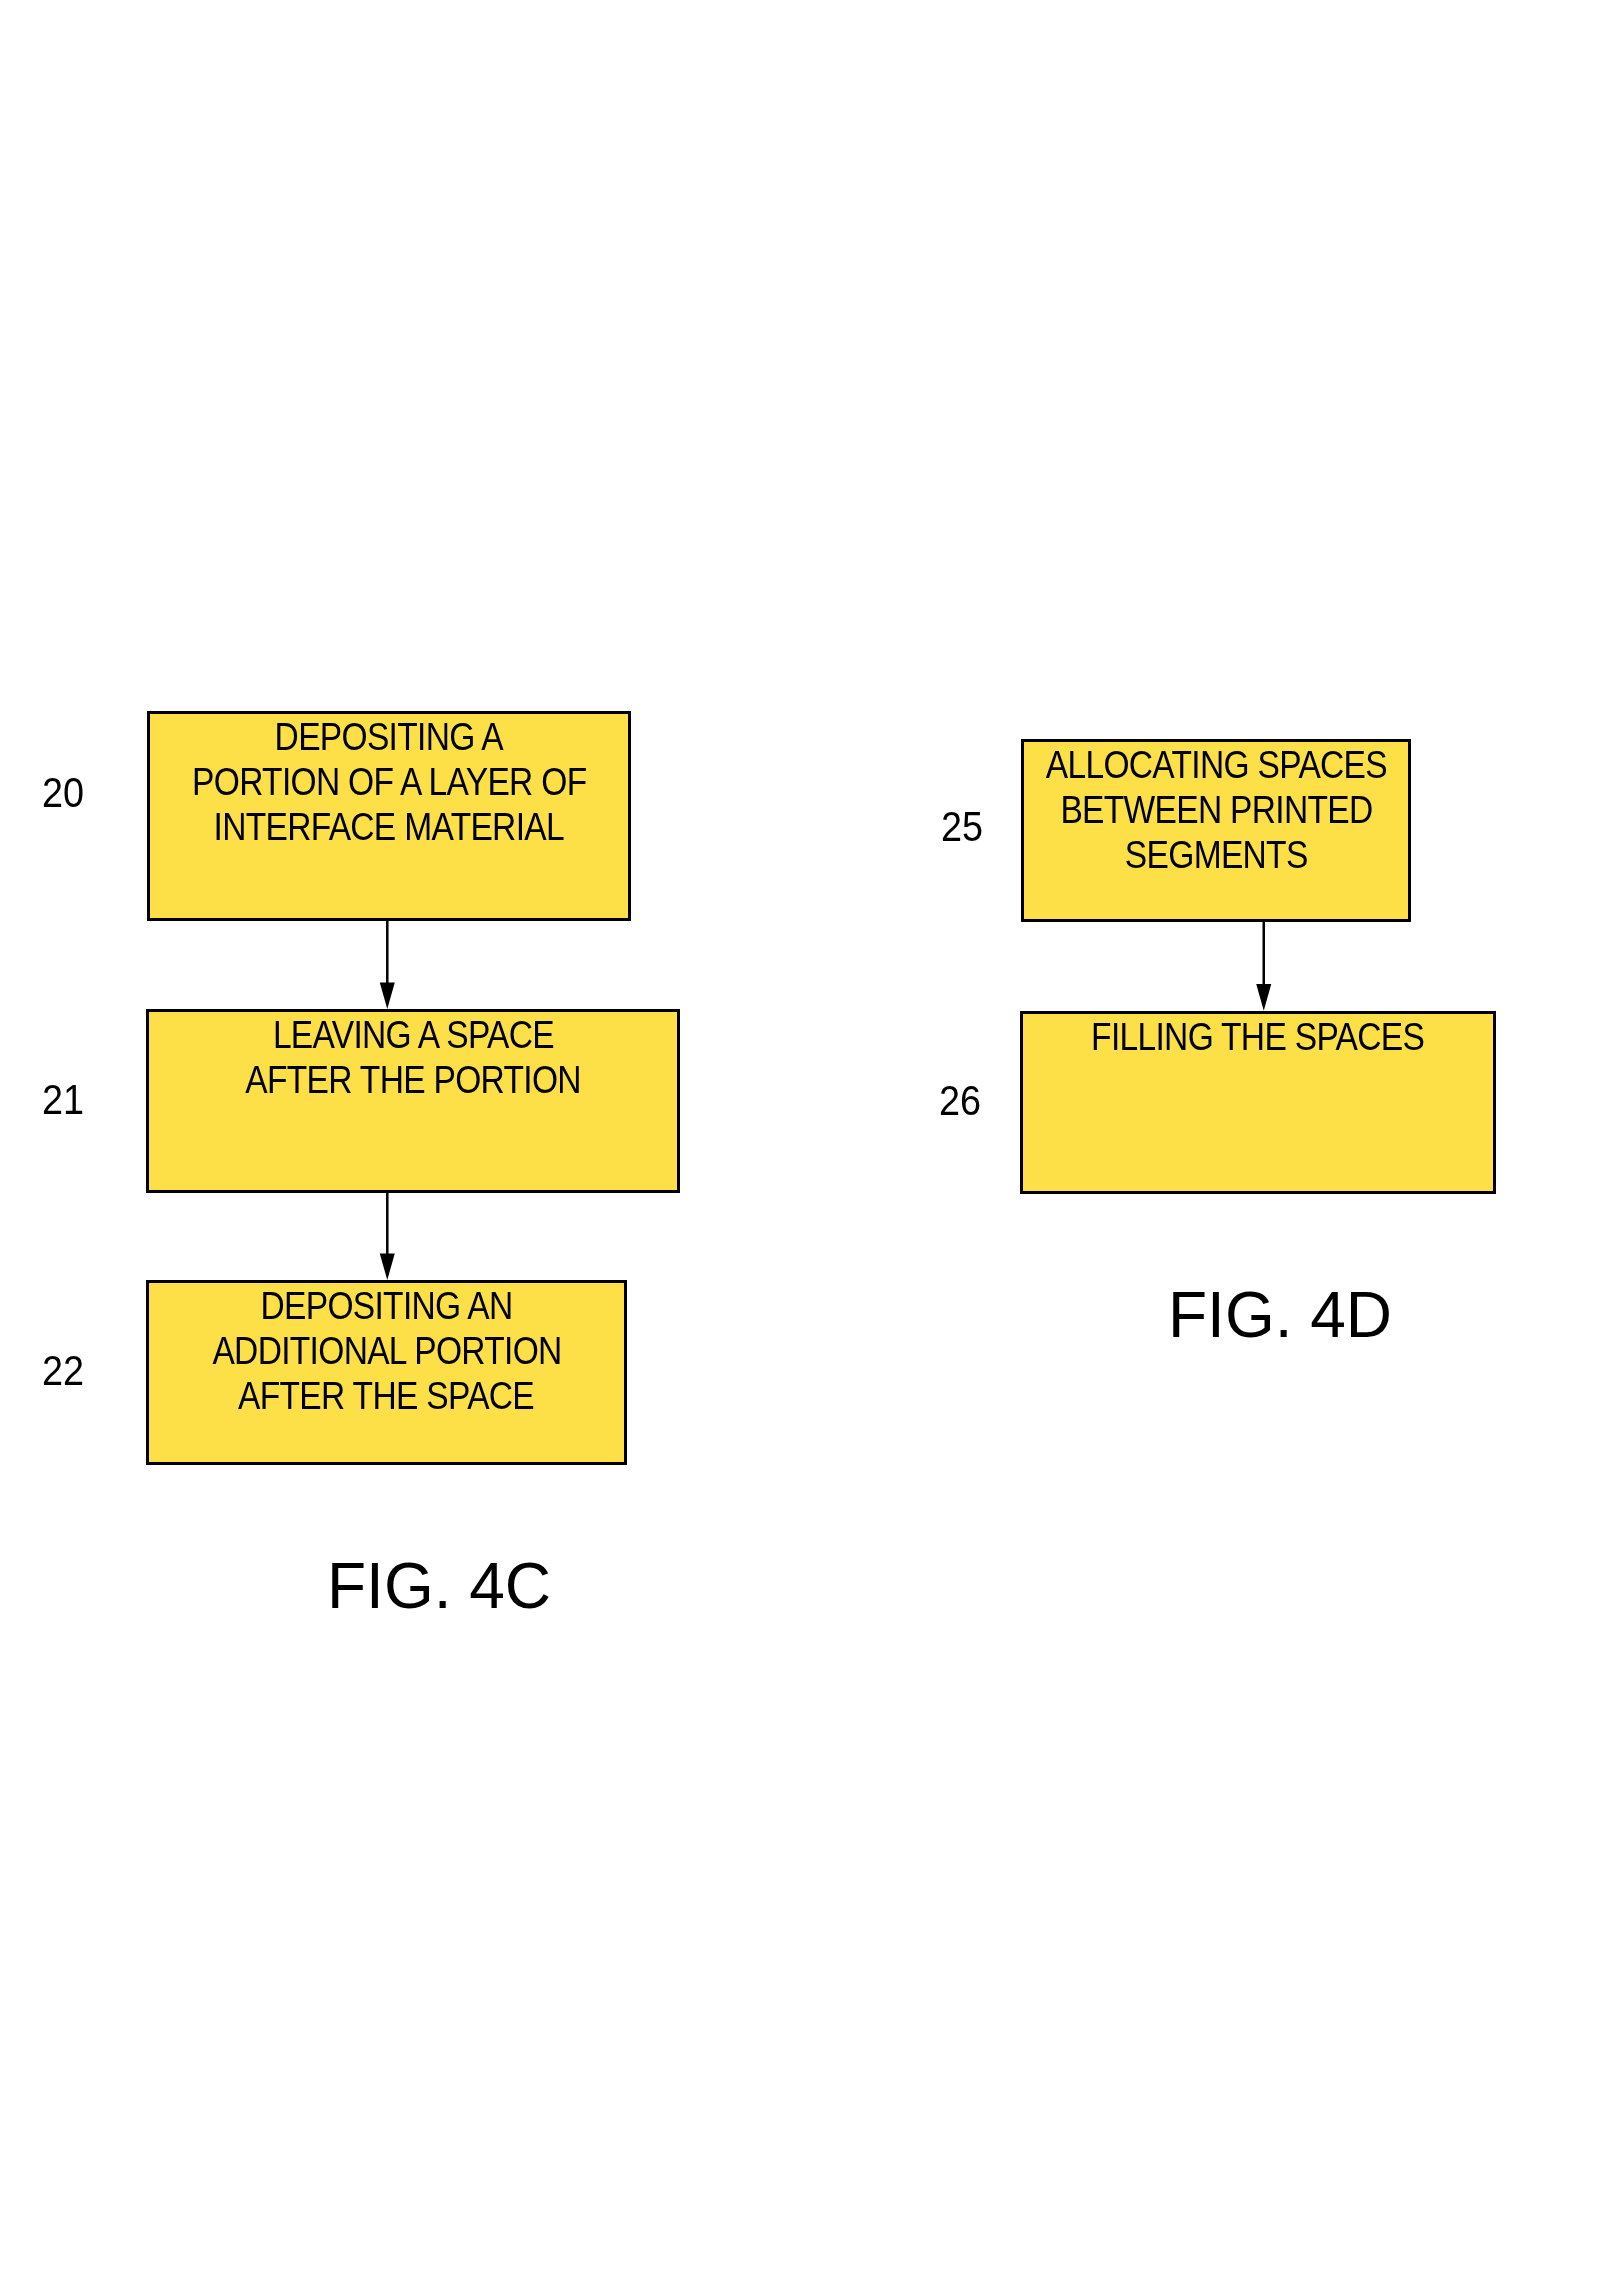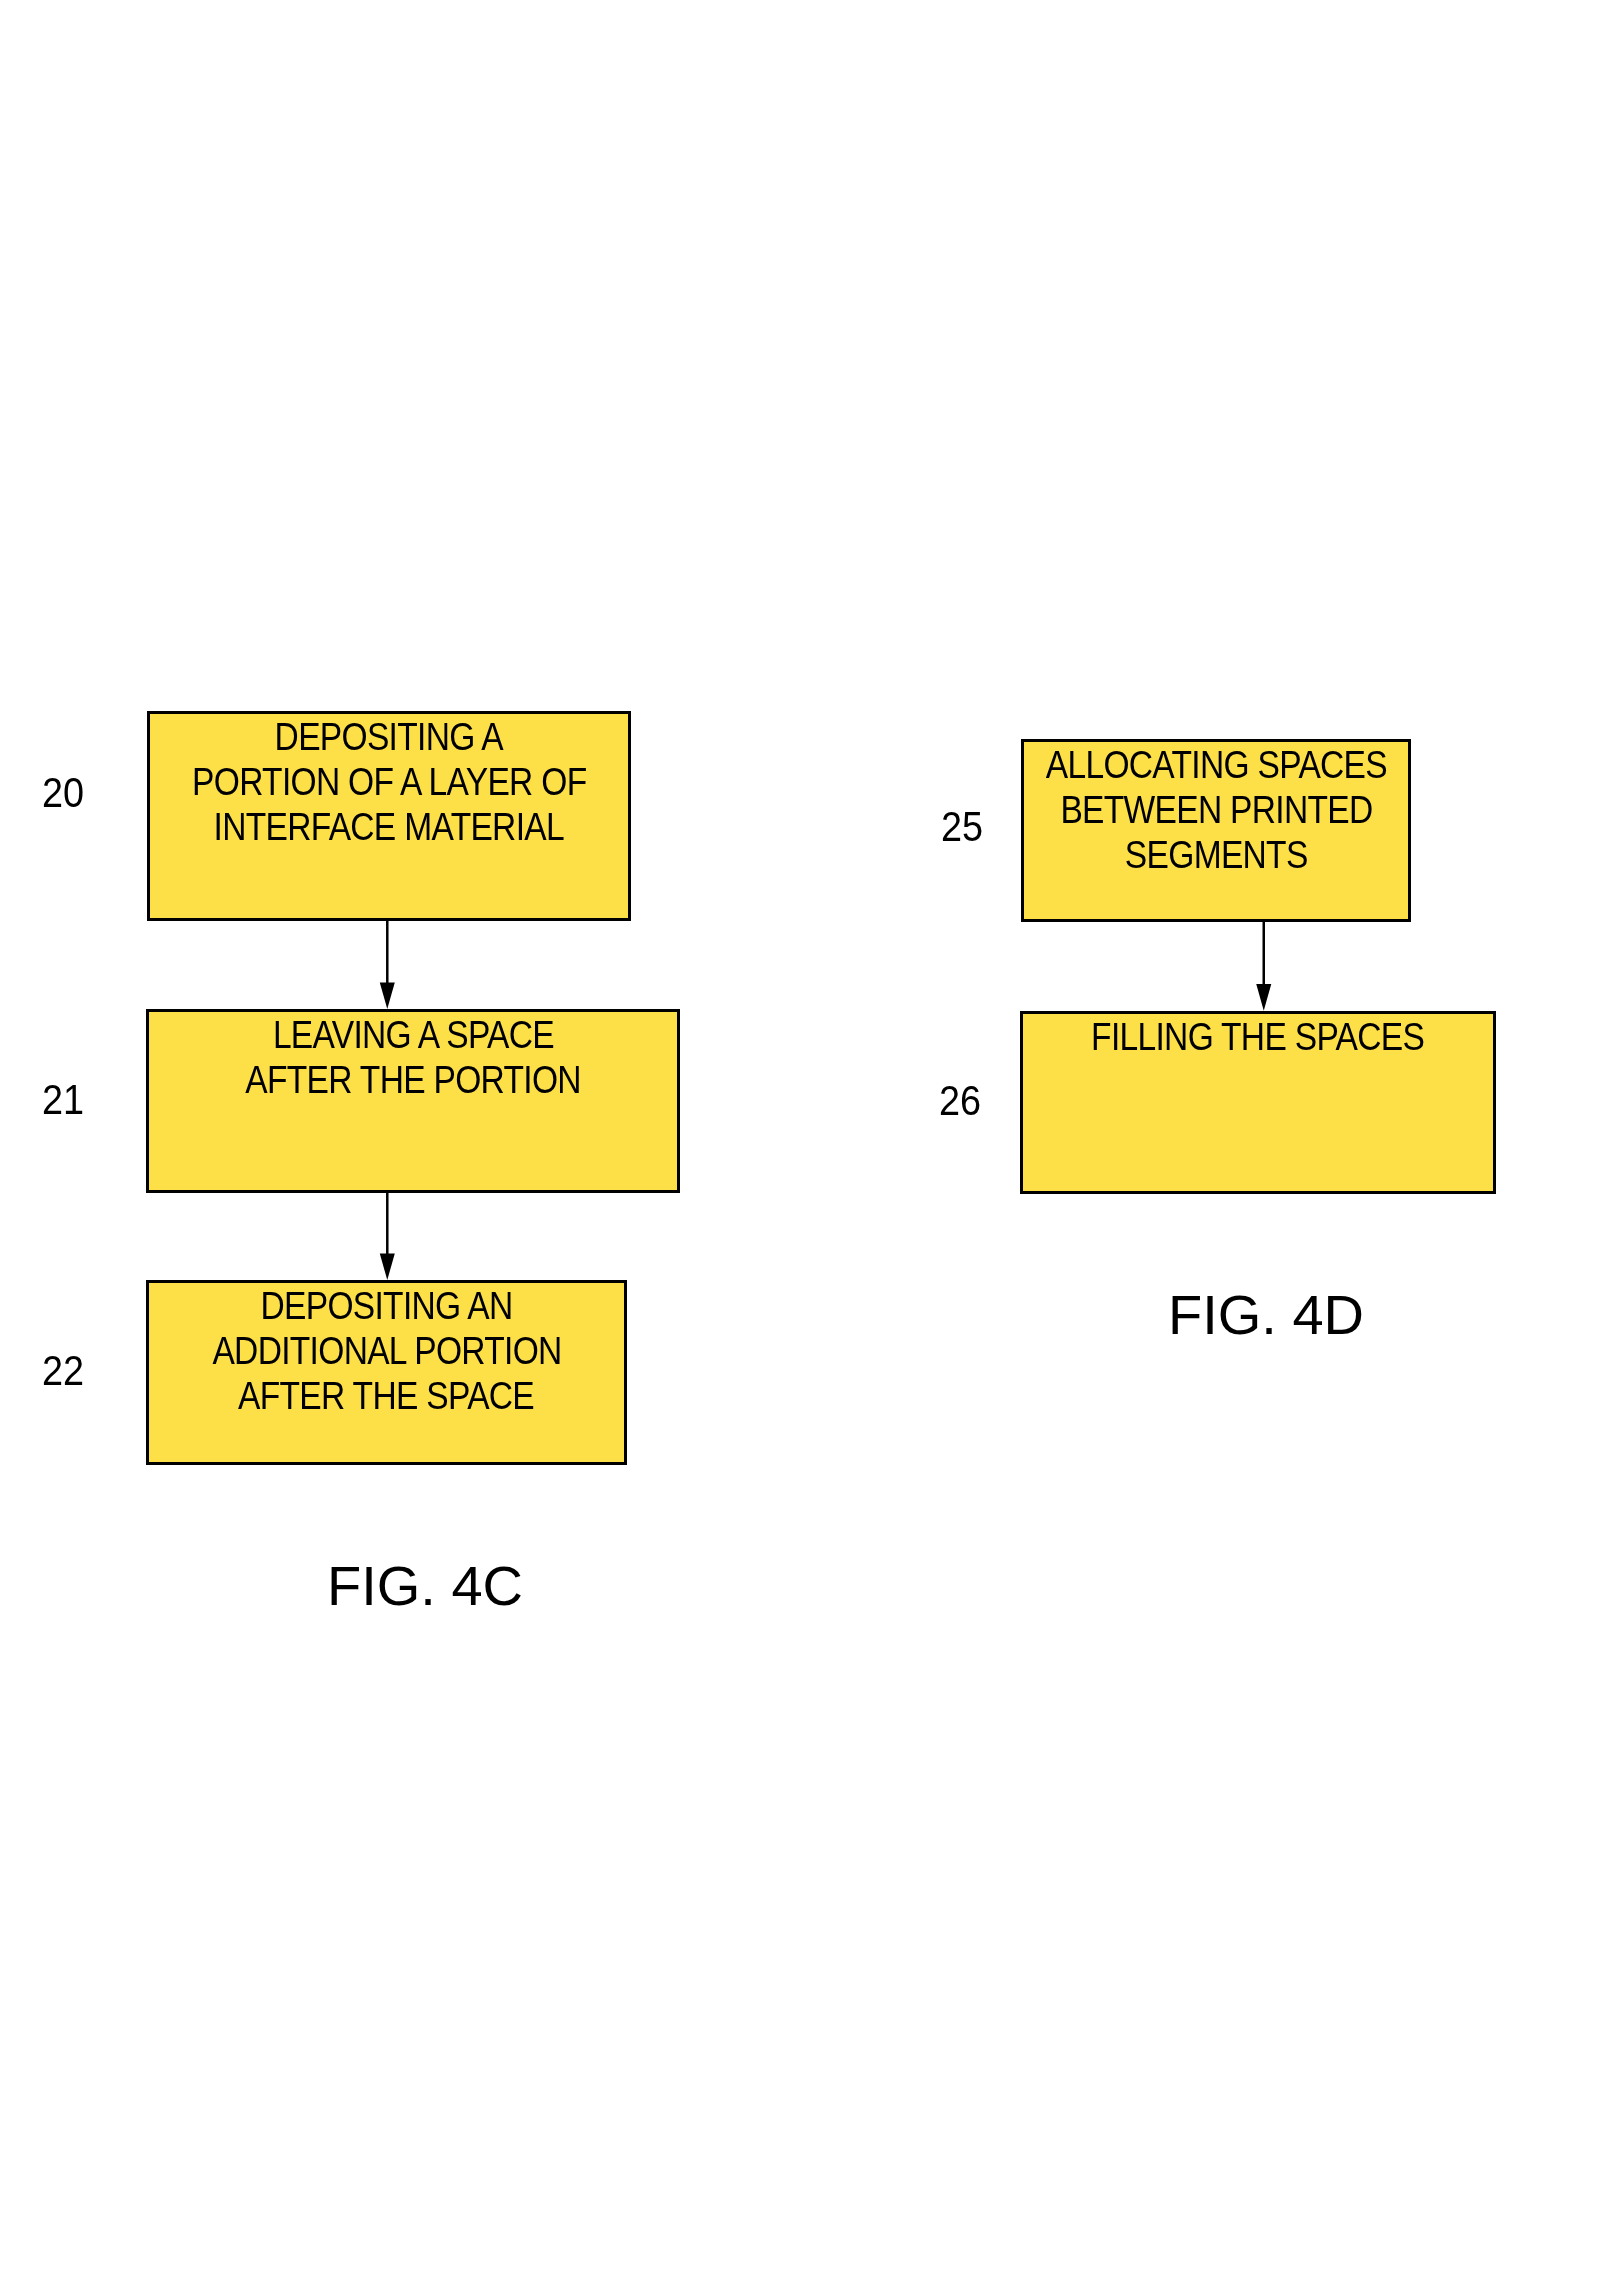--- a/index.html
+++ b/index.html
@@ -3,21 +3,21 @@
 <meta charset="utf-8">
 <style>
   html, body { margin: 0; padding: 0; background: #ffffff; }
   body { width: 1606px; height: 2295px; position: relative; overflow: hidden;
          font-family: "Liberation Sans", sans-serif; color: #000; }
   .box { position: absolute; box-sizing: border-box; border: 3.3px solid #000; background: #fde047;
          display: flex; flex-direction: column; align-items: center; }
   .box-line { display: block; font-size: 39px; line-height: 45px; white-space: nowrap;
               transform: scaleX(0.86); transform-origin: center; letter-spacing: -0.8px; }
   .ref { position: absolute; font-size: 42px; line-height: 42px; transform: scaleX(0.9); transform-origin: left; }
-  .fig { position: absolute; font-size: 56px; line-height: 60px; white-space: nowrap; }
+  .fig { position: absolute; font-size: 64px; line-height: 60px; white-space: nowrap; }
   svg.arrows { position: absolute; left: 0; top: 0; }
 </style>
 </head>
 <body>
 
 <div>
   <span class="ref" style="left:42px; top:772px;">20</span>
   <div class="box" style="left:147px; top:711px; width:484px; height:210px;">
     <span class="box-line">DEPOSITING A</span>
     <span class="box-line">PORTION OF A LAYER OF</span>

